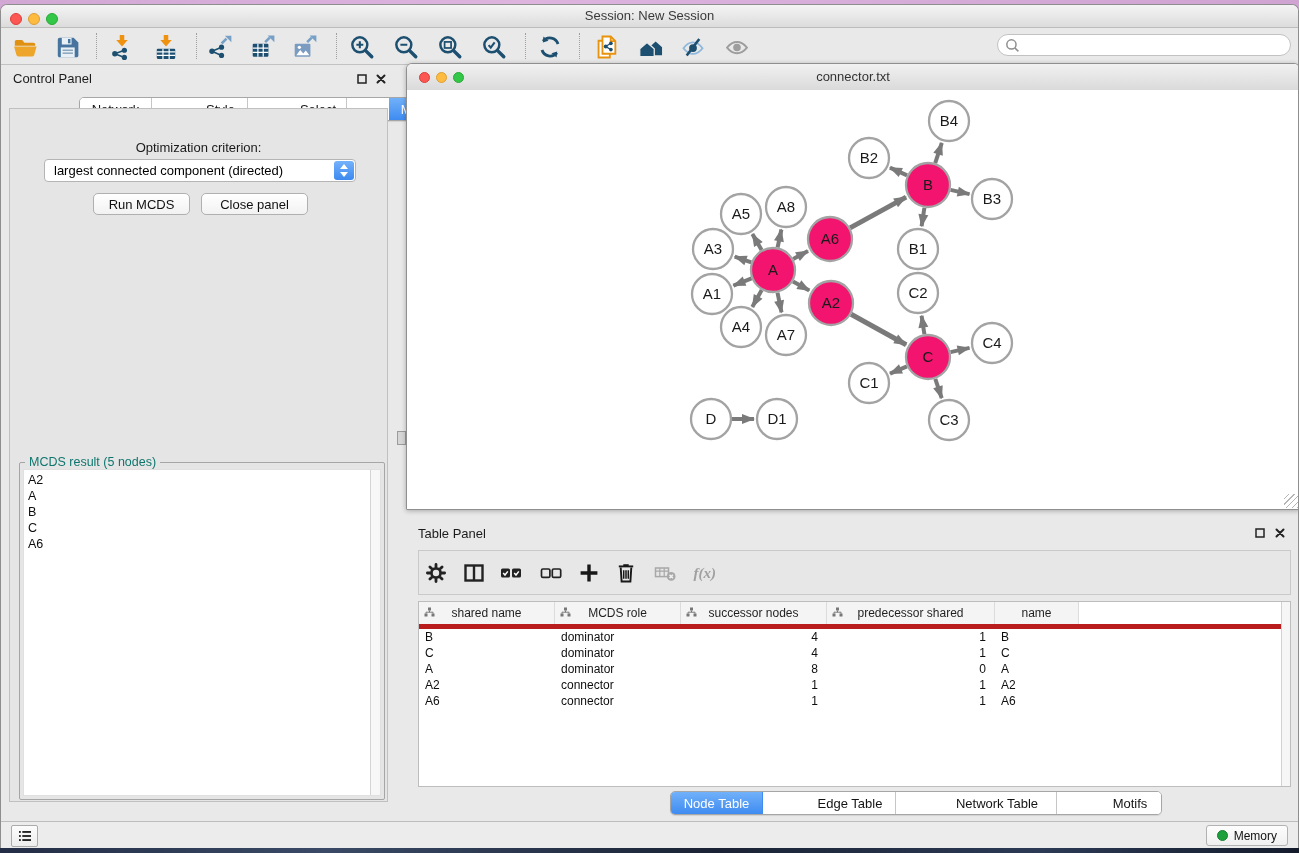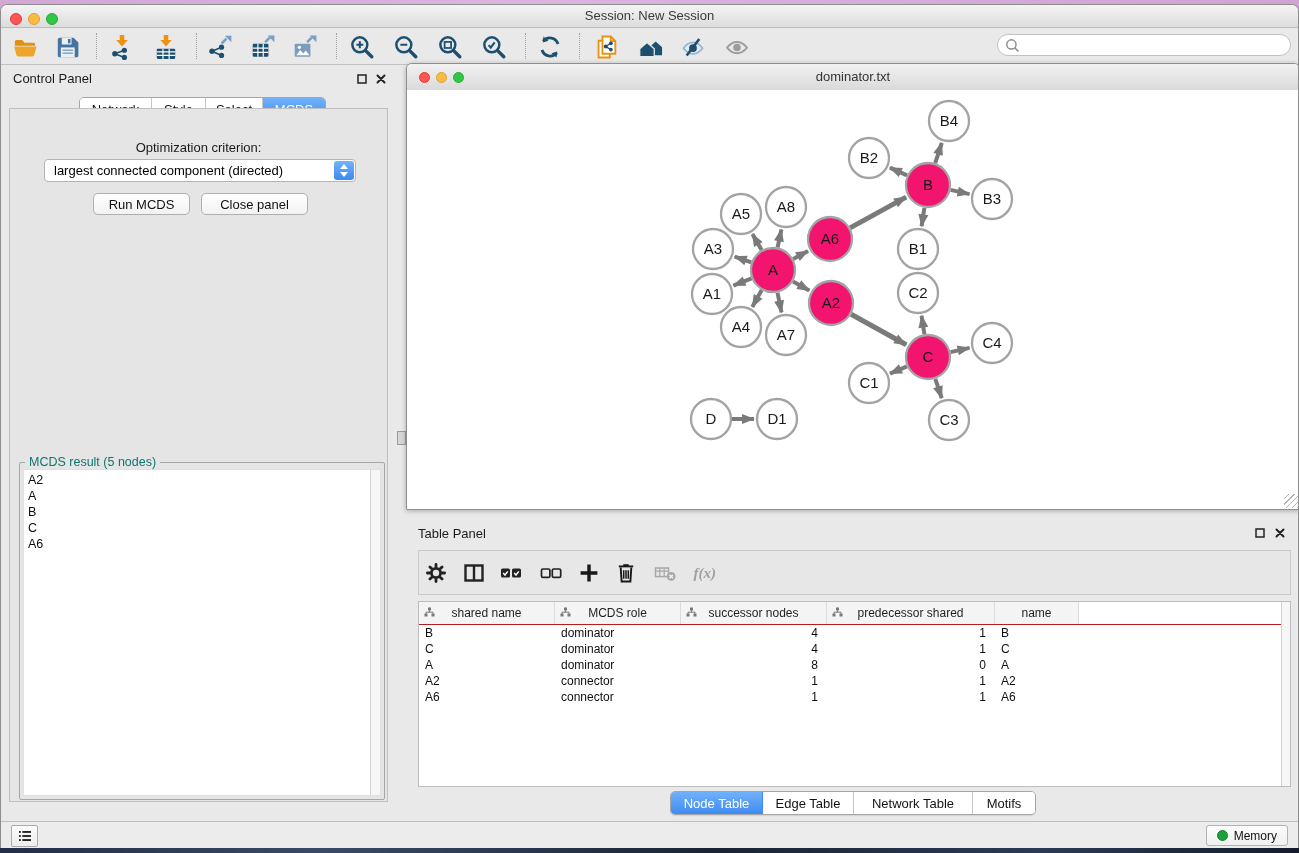--- a/index.html
+++ b/index.html
@@ -22,21 +22,21 @@
   .tsep{position:absolute;top:5px;height:26px;width:0;border-left:1px dotted #9f9f9f;}
   .search{position:absolute;left:996px;top:6px;width:294px;height:22px;background:#fff;border:1px solid #c2c2c2;
     border-radius:11px;box-sizing:border-box;}
   .search svg{position:absolute;left:7px;top:3px;}
   .search input{position:absolute;left:26px;top:1px;width:258px;height:18px;border:none;outline:none;background:transparent;font-size:12px;}
   
   .panel-title{position:absolute;font-size:13px;color:#1c1c1c;}
   .hdr-btn{position:absolute;width:14px;height:14px;display:flex;align-items:center;justify-content:center;}
   
   .segmented{position:absolute;display:flex;height:22px;border:1px solid #a6a6a6;border-radius:5px;overflow:hidden;
-    background:#fff;box-shadow:0 1px 1px rgba(0,0,0,.10);}
+    background:#fff;box-shadow:0 1px 1px rgba(0,0,0,.10);gap:42px;}
   .seg-btn{height:22px;box-sizing:border-box;border:none;border-right:1px solid #c6c6c6;background:#fff;
     font-family:"Liberation Sans",sans-serif;font-size:13px;color:#141414;padding:0;cursor:default;}
   .seg-btn:last-child{border-right:none;}
   .seg-btn.sel{background:linear-gradient(#71b1f9,#3e8bf1);color:#fff;border-right-color:#3e8bf1;}
   
   .cp-panel{position:absolute;left:8px;top:103px;width:379px;height:694px;background:#e5e5e5;
     border:1px solid #c0c0c0;box-sizing:border-box;}
   .opt-label{position:absolute;left:0;right:0;top:31px;text-align:center;font-size:13px;color:#1a1a1a;}
   .mac-select{position:absolute;left:34px;top:50px;width:312px;height:23px;background:#fff;border:1px solid #b4b4b4;
     border-radius:4px;box-sizing:border-box;}
@@ -62,21 +62,21 @@
   .net-title .title{position:absolute;left:0;right:0;top:5px;text-align:center;font-size:13px;color:#333;}
   #net-canvas{position:absolute;left:0;top:26px;width:892px;height:419px;background:#fff;}
   .grip{position:absolute;right:1px;bottom:1px;width:14px;height:14px;
     background:repeating-linear-gradient(135deg,transparent 0 3px,#b5b5b5 3px 4px);}
   
   .tp-toolbar{position:absolute;left:417px;top:545px;width:873px;height:45px;background:#e7e7e7;
     border:1px solid #c9c9c9;box-sizing:border-box;}
   .tpbtn{position:absolute;top:9px;width:28px;height:26px;display:flex;align-items:center;justify-content:center;}
   .tp-table{position:absolute;left:417px;top:596px;width:873px;height:186px;background:#fff;border:1px solid #bdbdbd;
     box-sizing:border-box;overflow:hidden;}
-  .thead{display:flex;height:22px;background:#f4f4f4;border-bottom:1px solid #b91c1c;}
+  .thead{display:flex;height:22px;background:#f4f4f4;border-bottom:5px solid #b91c1c;}
   .th{position:relative;box-sizing:border-box;border-right:1px solid #dcdcdc;display:flex;align-items:center;
     justify-content:center;font-size:12px;color:#1f1f1f;flex:0 0 auto;}
   .th svg{position:absolute;left:5px;top:5px;}
   .th.fill{flex:1 1 auto;border-right:none;background:#fff;}
   .trow{display:flex;height:16px;align-items:center;font-size:12px;color:#0e0e0e;}
   .td{box-sizing:border-box;white-space:nowrap;overflow:hidden;flex:0 0 auto;}
   .td.left{text-align:left;padding-left:6px;}
   .td.right{text-align:right;padding-right:9px;}
   .tp-scroll{position:absolute;right:0;top:0;bottom:0;width:8px;background:#f6f6f6;border-left:1px solid #d2d2d2;}
   
@@ -295,21 +295,21 @@
         </div>
       </div>
     </div>
 
     <div id="splitter"></div>
     <div id="net-win">
       <div class="net-title">
         <span class="tl red" style="left:12px"></span>
         <span class="tl yellow" style="left:29px"></span>
         <span class="tl green" style="left:46px"></span>
-        <div class="title">dominator.txt</div>
+        <div class="title">connector.txt</div>
       </div>
       <div id="net-canvas">
         <svg id="graph-svg" viewBox="0 0 892 419" width="892" height="419">
             <defs>
               <marker id="arrw" markerUnits="userSpaceOnUse" markerWidth="15" markerHeight="12" refX="13" refY="6" orient="auto">
                 <path d="M1 1 L14 6 L1 11 Z" fill="#7a7a7a"></path>
               </marker>
             </defs>
             <line x1="344.6" y1="188.4" x2="326.4" y2="195.6" stroke="#7a7a7a" stroke-width="4" marker-end="url(#arrw)"></line>
             <line x1="344.3" y1="172.4" x2="327.7" y2="166.6" stroke="#7a7a7a" stroke-width="4" marker-end="url(#arrw)"></line>

